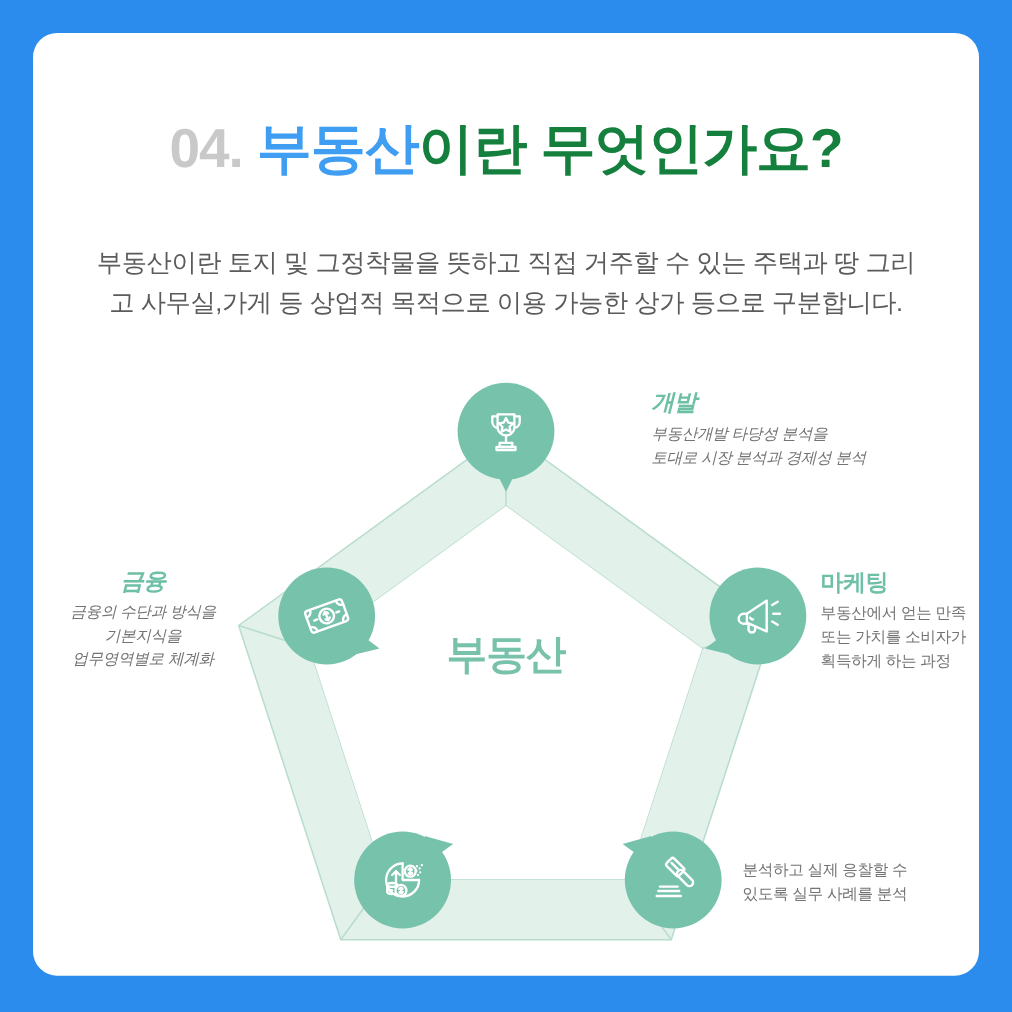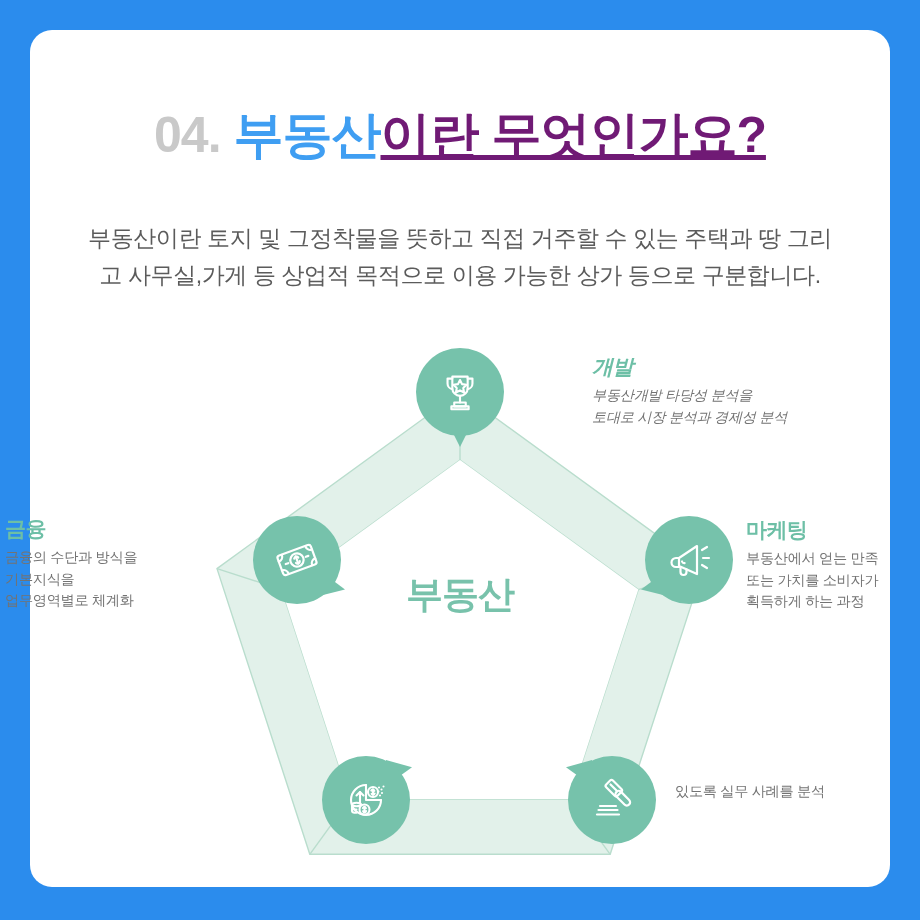--- a/index.html
+++ b/index.html
@@ -32,21 +32,21 @@
     width: 860px;
     text-align: center;
     font-size: 50px;
     font-weight: 700;
     letter-spacing: -1px;
     white-space: nowrap;
     line-height: 1;
   }
   #title .num   { color: #c9c9c9; }
   #title .hl    { color: #3f9ef2; }
-  #title .rest  { color: #701a75; text-decoration: underline; }
+  #title .rest  { color: #15803d; }
 
   
   #subtitle {
     position: absolute;
     left: 48px;
     top: 190px;
     width: 764px;
     text-align: center;
     font-size: 23px;
     line-height: 1.62;
@@ -123,21 +123,21 @@
     margin-bottom: 7px;
     line-height: 1.1;
   }
   .node-text .body {
     font-size: 14.2px;
     line-height: 1.52;
     color: #737373;
     letter-spacing: -0.3px;
   }
   .align-left  { text-align: left; }
-  .align-right { text-align: left; }
+  .align-right { text-align: center; font-style: italic; }
 
   #txt-dev    { left: 562px; top: 325px;  width: 260px; font-style: italic; }
   #txt-mkt    { left: 716px; top: 488px;  width: 180px; }
   #txt-fin    { left: -25px; top: 487px;  width: 250px; }
   #txt-asset  { left: 8px;   top: 722px;  width: 250px; }
   #txt-law    { left: 645px; top: 751px;  width: 220px; }
 </style>
 </head>
 <body>
 
@@ -291,20 +291,21 @@
     <div class="heading">마케팅</div>
     <div class="body">
       <div>부동산에서 얻는 만족</div>
       <div>또는 가치를 소비자가</div>
       <div>획득하게 하는 과정</div>
     </div>
   </div>
 
   <div class="node-text align-left" id="txt-law">
     <div class="body">
+      <div>분석하고 실제 응찰할 수</div>
       <div>있도록 실무 사례를 분석</div>
     </div>
   </div>
 
 
   <div class="node-text align-right" id="txt-fin">
     <div class="heading">금융</div>
     <div class="body">
       <div>금융의 수단과 방식을</div>
       <div>기본지식을</div>

